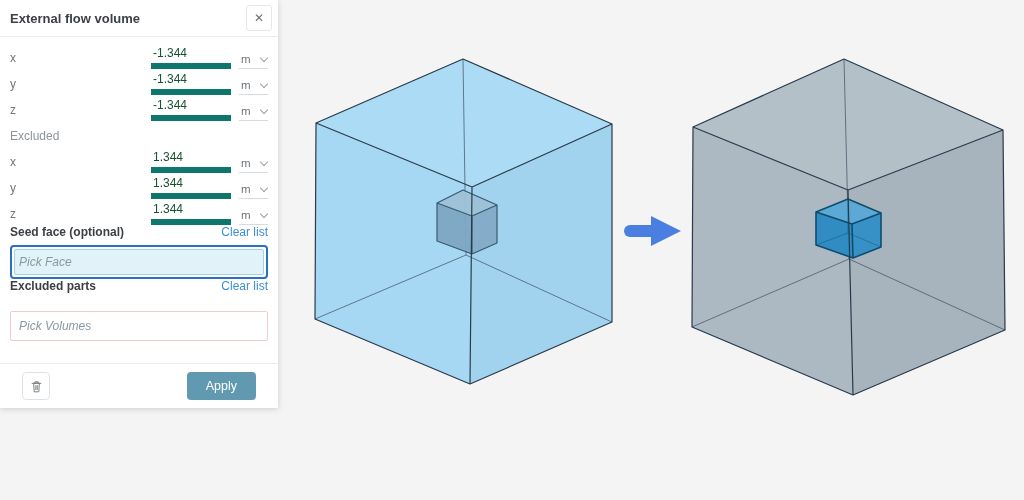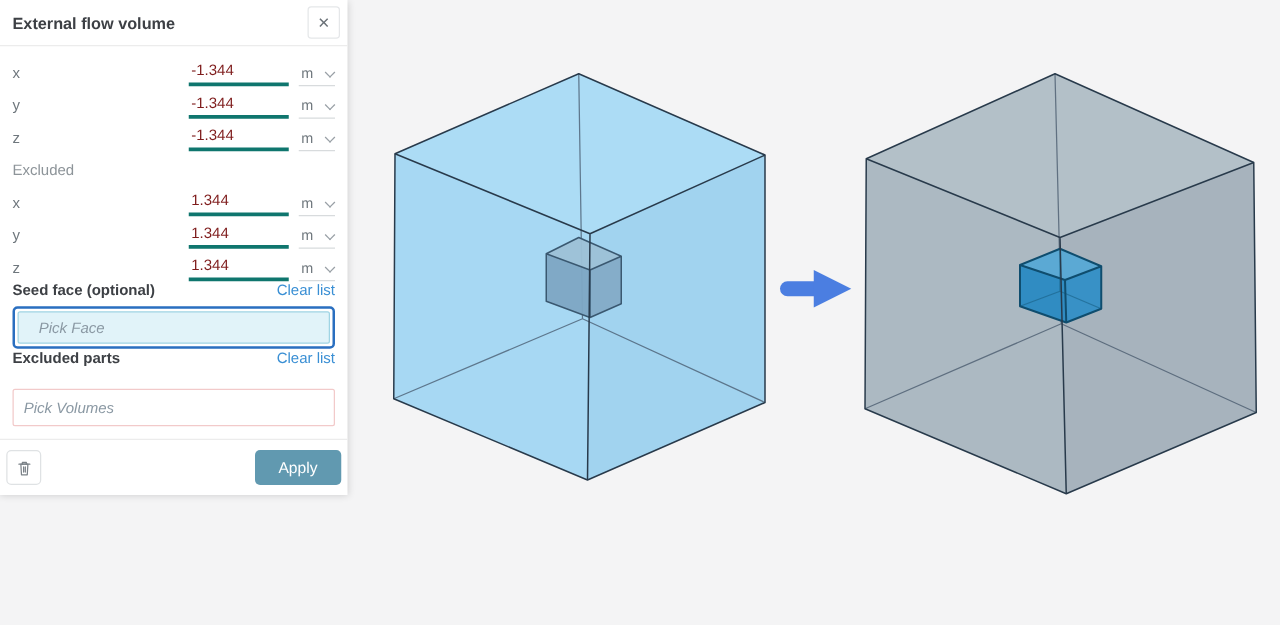--- a/index.html
+++ b/index.html
@@ -32,22 +32,22 @@
     width:26px;height:26px;border:1px solid #e5e7e9;border-radius:3px;background:#fff;
     color:#6b7278;font-size:12px;line-height:1;cursor:pointer;
     display:flex;align-items:center;justify-content:center;padding:0;
     font-family:"Liberation Sans", sans-serif;
   }
   .panel-body{padding:6px 10px 10px 10px;}
   .group-label{color:#8d9499;margin:8px 0 4px 0;font-size:12px;}
   .axis-row{display:flex;align-items:flex-end;height:26px;}
   .axis-label{flex:1;color:#6f777d;font-size:12px;padding-bottom:4px;}
   .axis-input{
-    width:76px;border:none;border-bottom:3px solid #0f766e;background:transparent;
-    font-size:12px;color:#7f1d1d;padding:2px 2px 3px 2px;outline:none;
+    width:76px;border:none;border-bottom:6px solid #0f766e;background:transparent;
+    font-size:12px;color:#14532d;padding:2px 2px 3px 2px;outline:none;
     font-family:"Liberation Sans", sans-serif;
   }
   .unit-select{
     width:26px;margin-left:8px;border-bottom:1px solid #d8dbdd;
     display:flex;align-items:center;justify-content:space-between;
     padding:0 1px 3px 2px;cursor:pointer;
   }
   .unit-text{color:#6f777d;font-size:11.5px;}
   .chev{
     width:5px;height:5px;border-right:1.3px solid #99a0a6;border-bottom:1.3px solid #99a0a6;
@@ -55,35 +55,35 @@
   }
   .section-row{display:flex;align-items:center;justify-content:space-between;margin-top:0;}
   .section-label{font-weight:bold;color:#3d4045;font-size:12px;}
   .clear-link{color:#3a8fd4;font-size:12px;text-decoration:none;cursor:pointer;}
   .pick-face-wrap{
     margin-top:6px;border:2px solid #2a6fc0;border-radius:4px;padding:2px;background:#fff;
   }
   .pick-face-input{
     display:block;width:100%;box-sizing:border-box;height:26px;
     background:#e1f3f9;border:1px solid #9fd4e4;border-radius:2px;
-    padding:0 16px;font-size:12px;color:#1d4ed8;outline:none;
+    padding:0 4px;font-size:12px;color:#1d4ed8;outline:none;
     font-family:"Liberation Sans", sans-serif;
   }
   .pick-volumes-input{
     display:block;width:100%;box-sizing:border-box;height:30px;margin-top:18px;
     background:#fff;border:1px solid #f2caca;border-radius:2px;
     padding:0 8px;font-size:12px;color:#54595e;outline:none;
     font-family:"Liberation Sans", sans-serif;
   }
   .pick-face-input::placeholder,.pick-volumes-input::placeholder{
     color:#8a98a3;font-style:italic;
   }
   .panel-footer{
-    margin-top:0;border-top:1px solid #ececec;
-    padding:8px 5px;display:flex;align-items:center;justify-content:space-between;
+    margin-top:12px;border-top:1px solid #ececec;
+    padding:8px 22px;display:flex;align-items:center;justify-content:space-between;
   }
   .trash-btn{
     width:28px;height:28px;border:1px solid #dfe2e4;border-radius:4px;background:#fff;
     display:flex;align-items:center;justify-content:center;cursor:pointer;padding:0;
   }
   .apply-btn{
     background:#6199b0;color:#fff;border:none;border-radius:4px;
     padding:7px 19px;font-size:12.5px;cursor:pointer;
     font-family:"Liberation Sans", sans-serif;
   }

